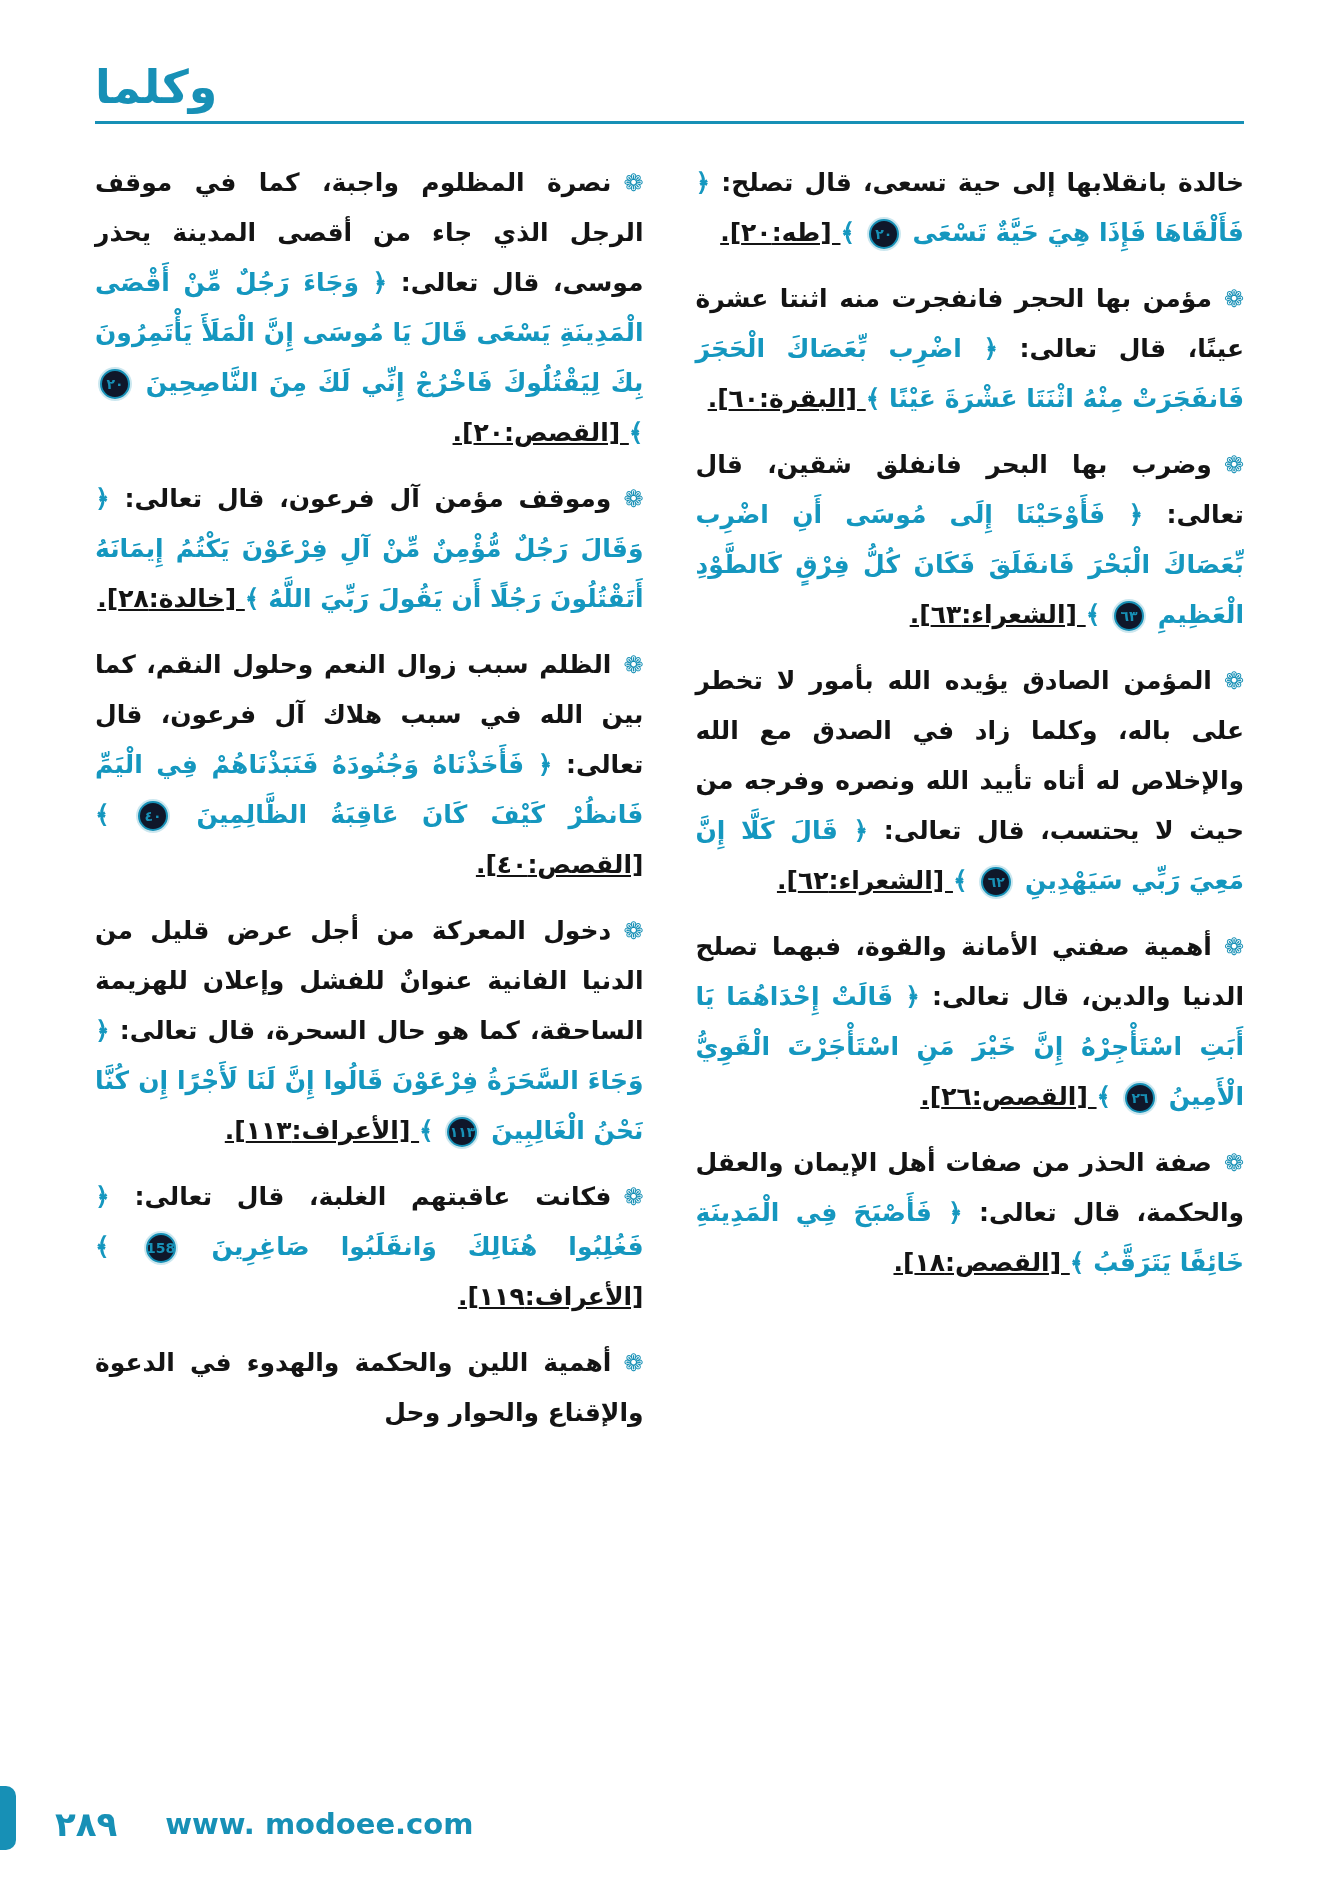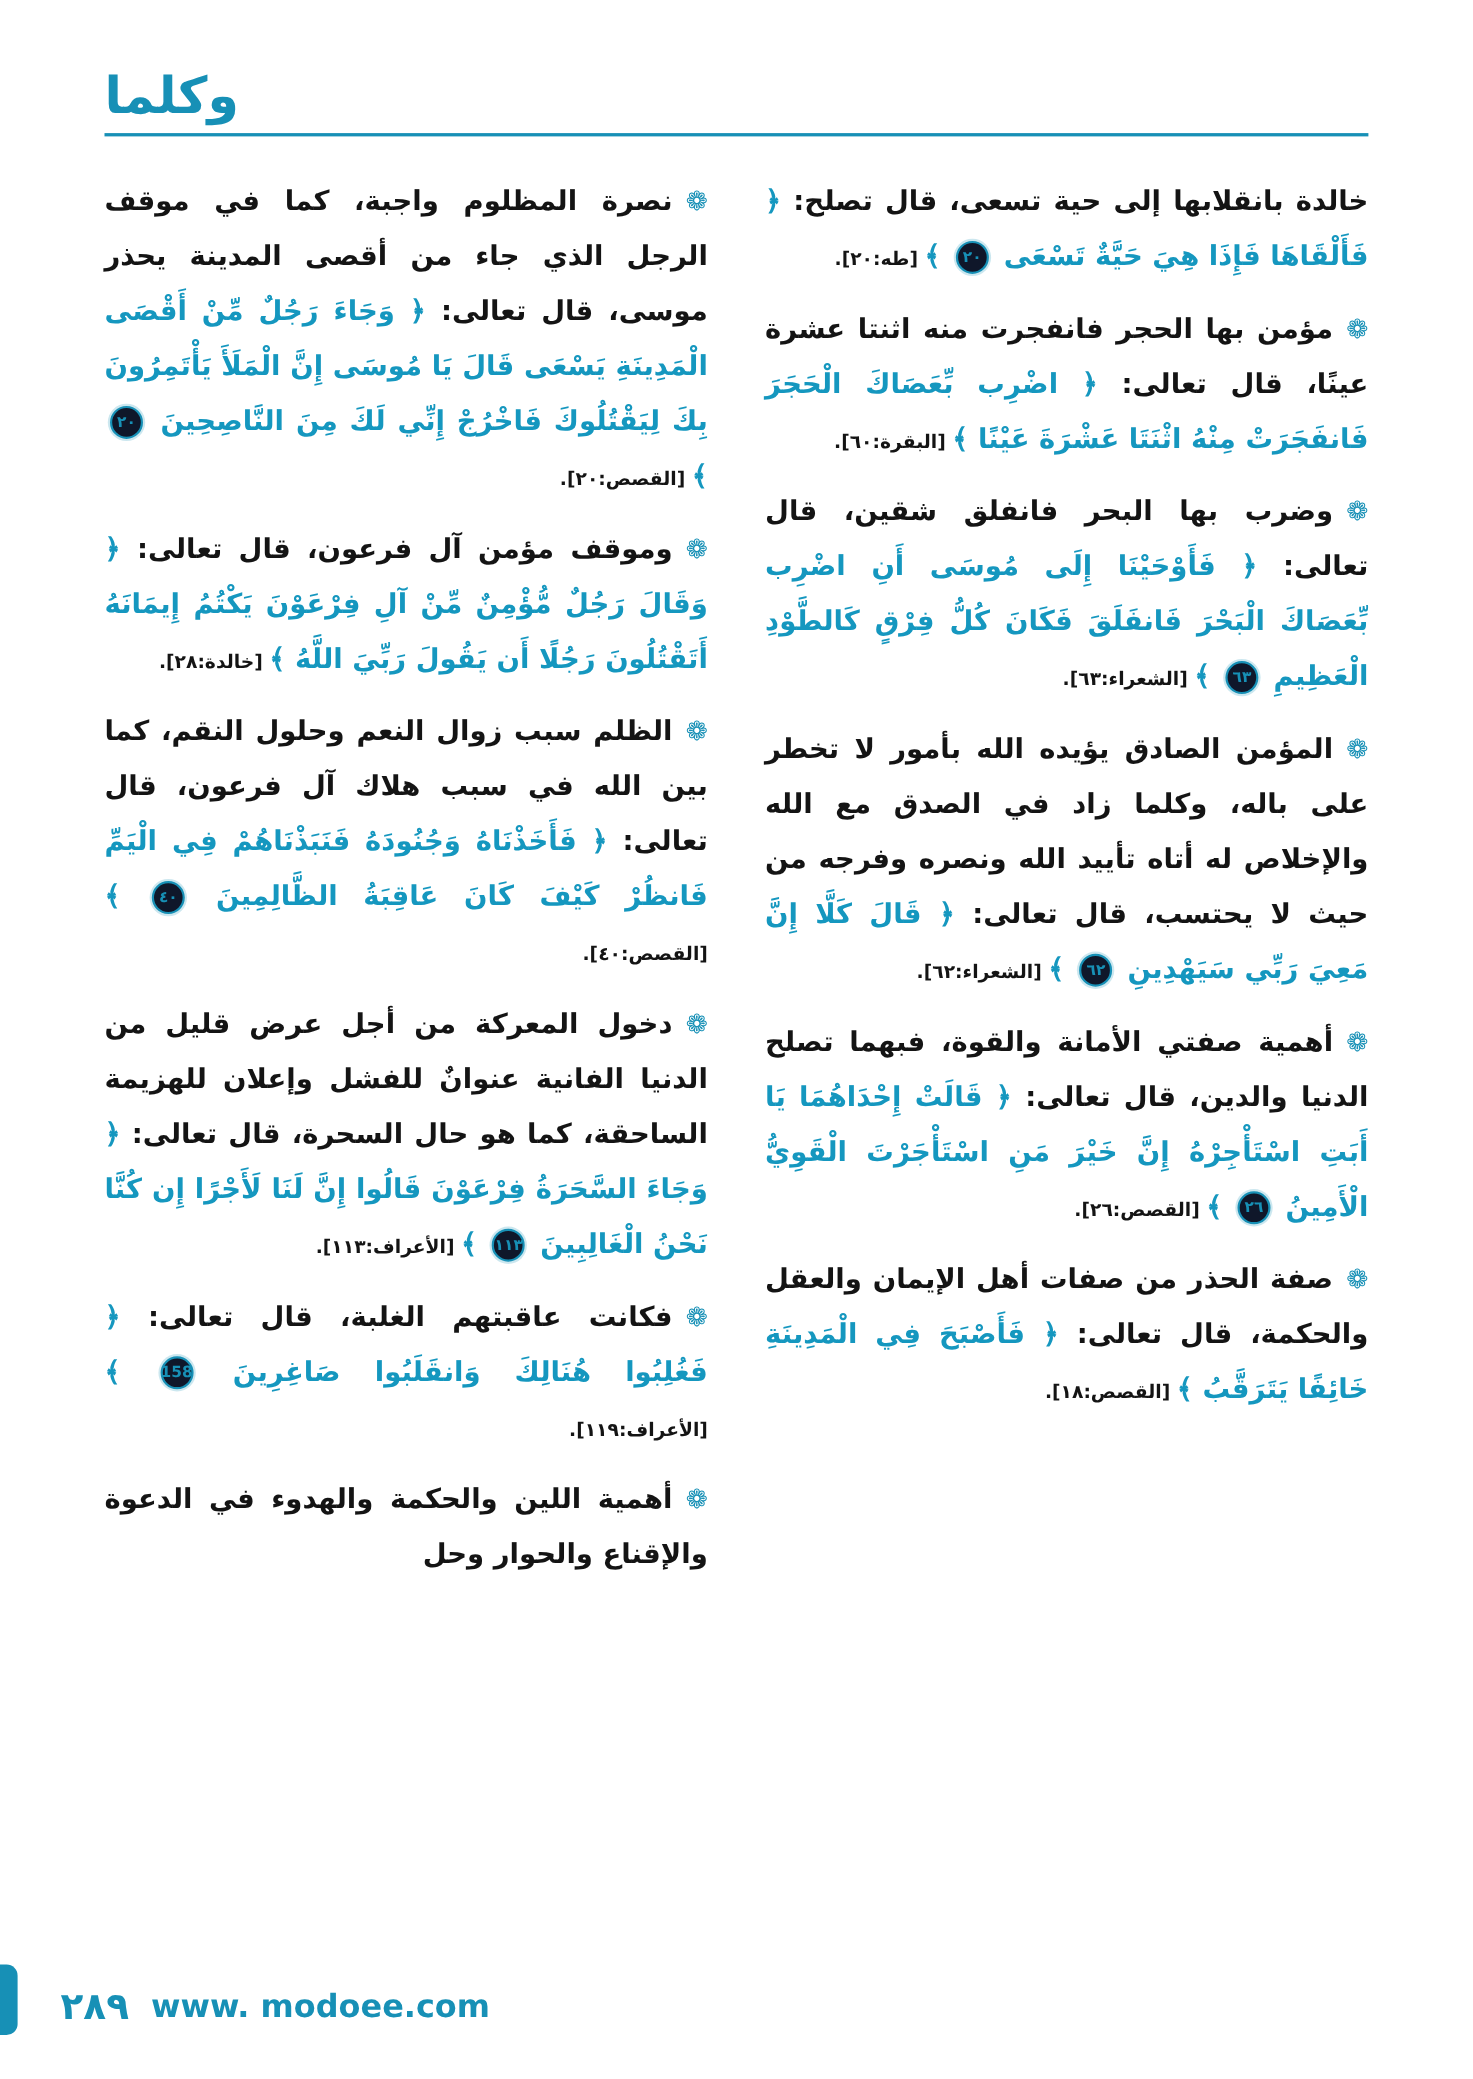--- a/index.html
+++ b/index.html
@@ -43,21 +43,21 @@
     text-align: justify;
     margin-bottom: 16px;
   }
   .bullet {
     color: #1790b6;
     font-size: 24px;
     margin-inline-end: 12px;
   }
   .body-text { color: #141414; }
   .quran-text { color: #1597bf; }
-  .ref-text { color: #141414; font-size: 17px; }
+  .ref-text { color: #141414; font-size: 25px; text-decoration: underline; }
 
   .verse-marker {
     display: inline-flex;
     align-items: center;
     justify-content: center;
     width: 30px;
     height: 30px;
     border: 2px solid #1790b6;
     border-radius: 50%;
     color: #1790b6;
@@ -78,21 +78,21 @@
     background: #1790b6;
     border-radius: 0 10px 10px 0;
   }
   .footer {
     position: absolute;
     bottom: 46px;
     left: 55px;
     direction: ltr;
     display: flex;
     align-items: center;
-    gap: 20px;
+    gap: 48px;
     color: #1790b6;
   }
   .page-number { font-size: 34px; font-weight: bold; color: #1790b6; }
   .website { font-size: 29px; font-weight: bold; color: #1790b6; }
 </style>
 </head>
 <body>
 
 <div class="page">
   <div class="page-inner">

